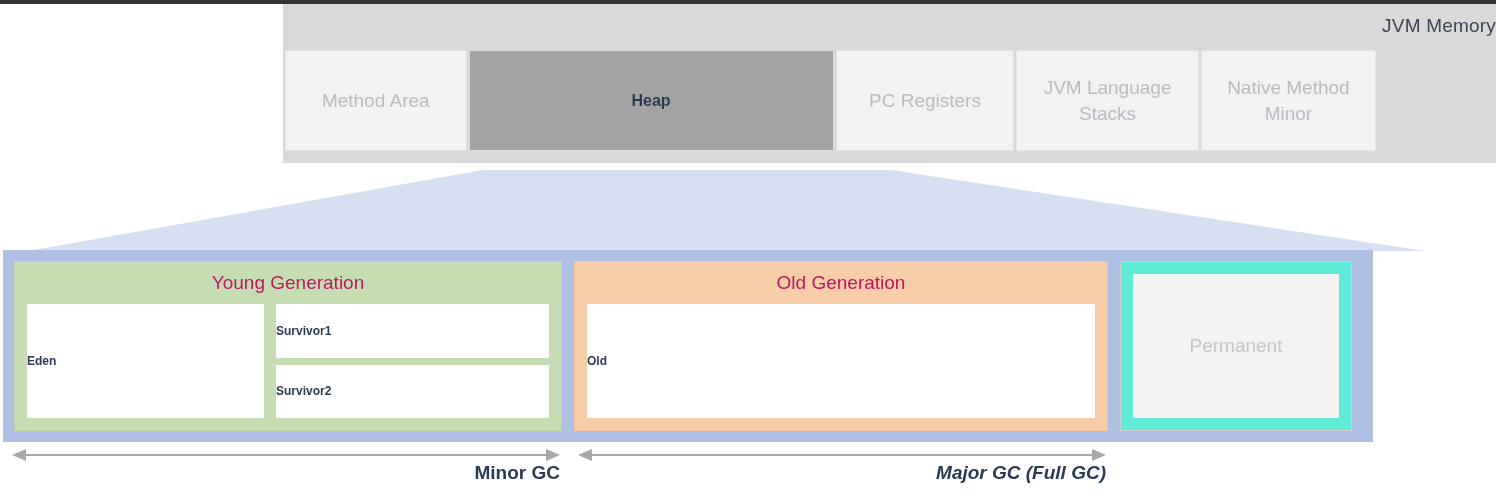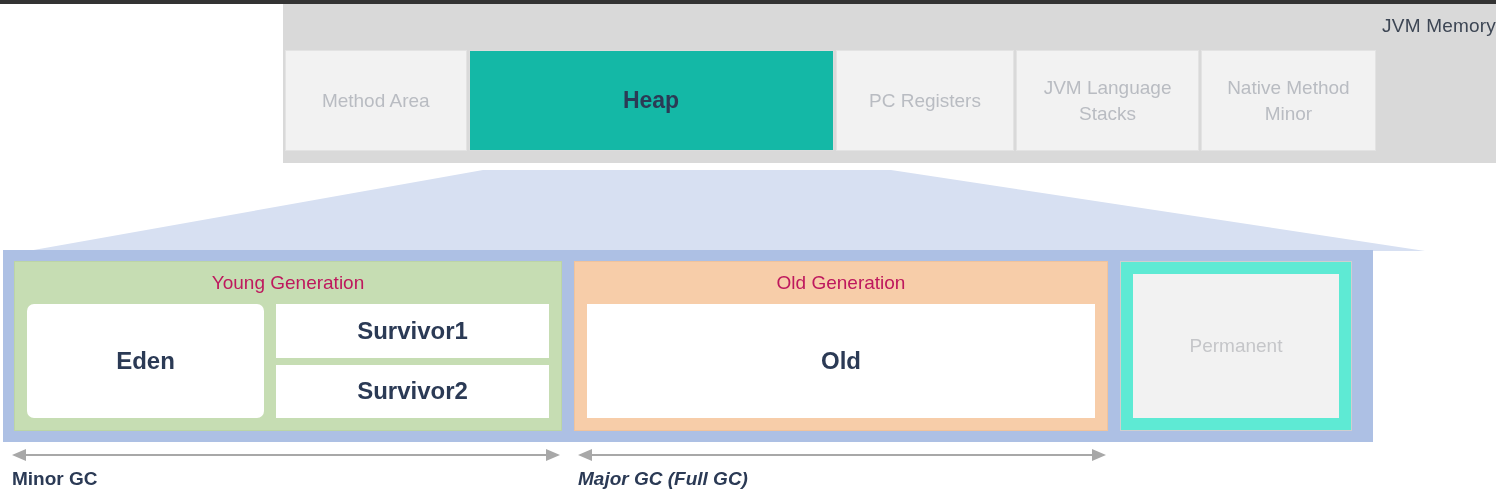--- a/index.html
+++ b/index.html
@@ -61,25 +61,25 @@
     justify-content: center;
     text-align: center;
     font-size: 19px;
     color: #b9bcc2;
     line-height: 1.35;
     padding: 0 6px;
     margin-right: 2px;
   }
   .jvm-cell:last-child { margin-right: 0; }
   .jvm-cell.heap {
-    background: #14b8a6;
+    background: #a3a3a3;
     border: 1px solid #dcdcdc;
     color: #2b3a55;
     font-weight: bold;
-    font-size: 23px;
+    font-size: 16px;
   }
   .cell-method   { width: 202px; }
   .cell-heap     { width: 408px; }
   .cell-stacks   { width: 203px; }
   .cell-pc       { width: 199px; }
   .cell-native   { width: 195px; }
 
   
   .funnel {
     position: absolute;
@@ -132,27 +132,26 @@
   }
   .perm {
     width: 232px;
     background: #5eead4;
     border: 1px solid #cfcfcf;
   }
   .leaf {
     background: #ffffff;
     display: flex;
     align-items: center;
-    justify-content: center;
-    font-size: 24px;
+    font-size: 12px;
     font-weight: bold;
     color: #2b3a55;
     box-sizing: border-box;
   }
-  .eden { width: 237px; border-radius: 7px; }
+  .eden { width: 237px; }
   .surv-col {
     flex: 1;
     display: flex;
     flex-direction: column;
     gap: 7px;
   }
   .surv { flex: 1; }
   .old-leaf { flex: 1; }
   .perm-body {
     flex: 1;
@@ -169,25 +168,24 @@
     font-size: 19px;
     color: #c5c6c9;
   }
 
   
   .gc-group { position: absolute; }
   .gc-minor { left: 12px;  top: 448px; width: 548px; }
   .gc-major { left: 578px; top: 448px; width: 528px; font-style: italic; }
   .gc-arrow { display: block; width: 100%; height: 14px; }
   .gc-label {
-    text-align: left;
+    text-align: right;
     font-size: 19px;
     font-weight: bold;
     color: #2b3a55;
-    margin-top: 6px;
     white-space: nowrap;
   }
 </style>
 </head>
 <body>
 
 <div id="canvas">
 
   <div class="top-strip"></div>
 

